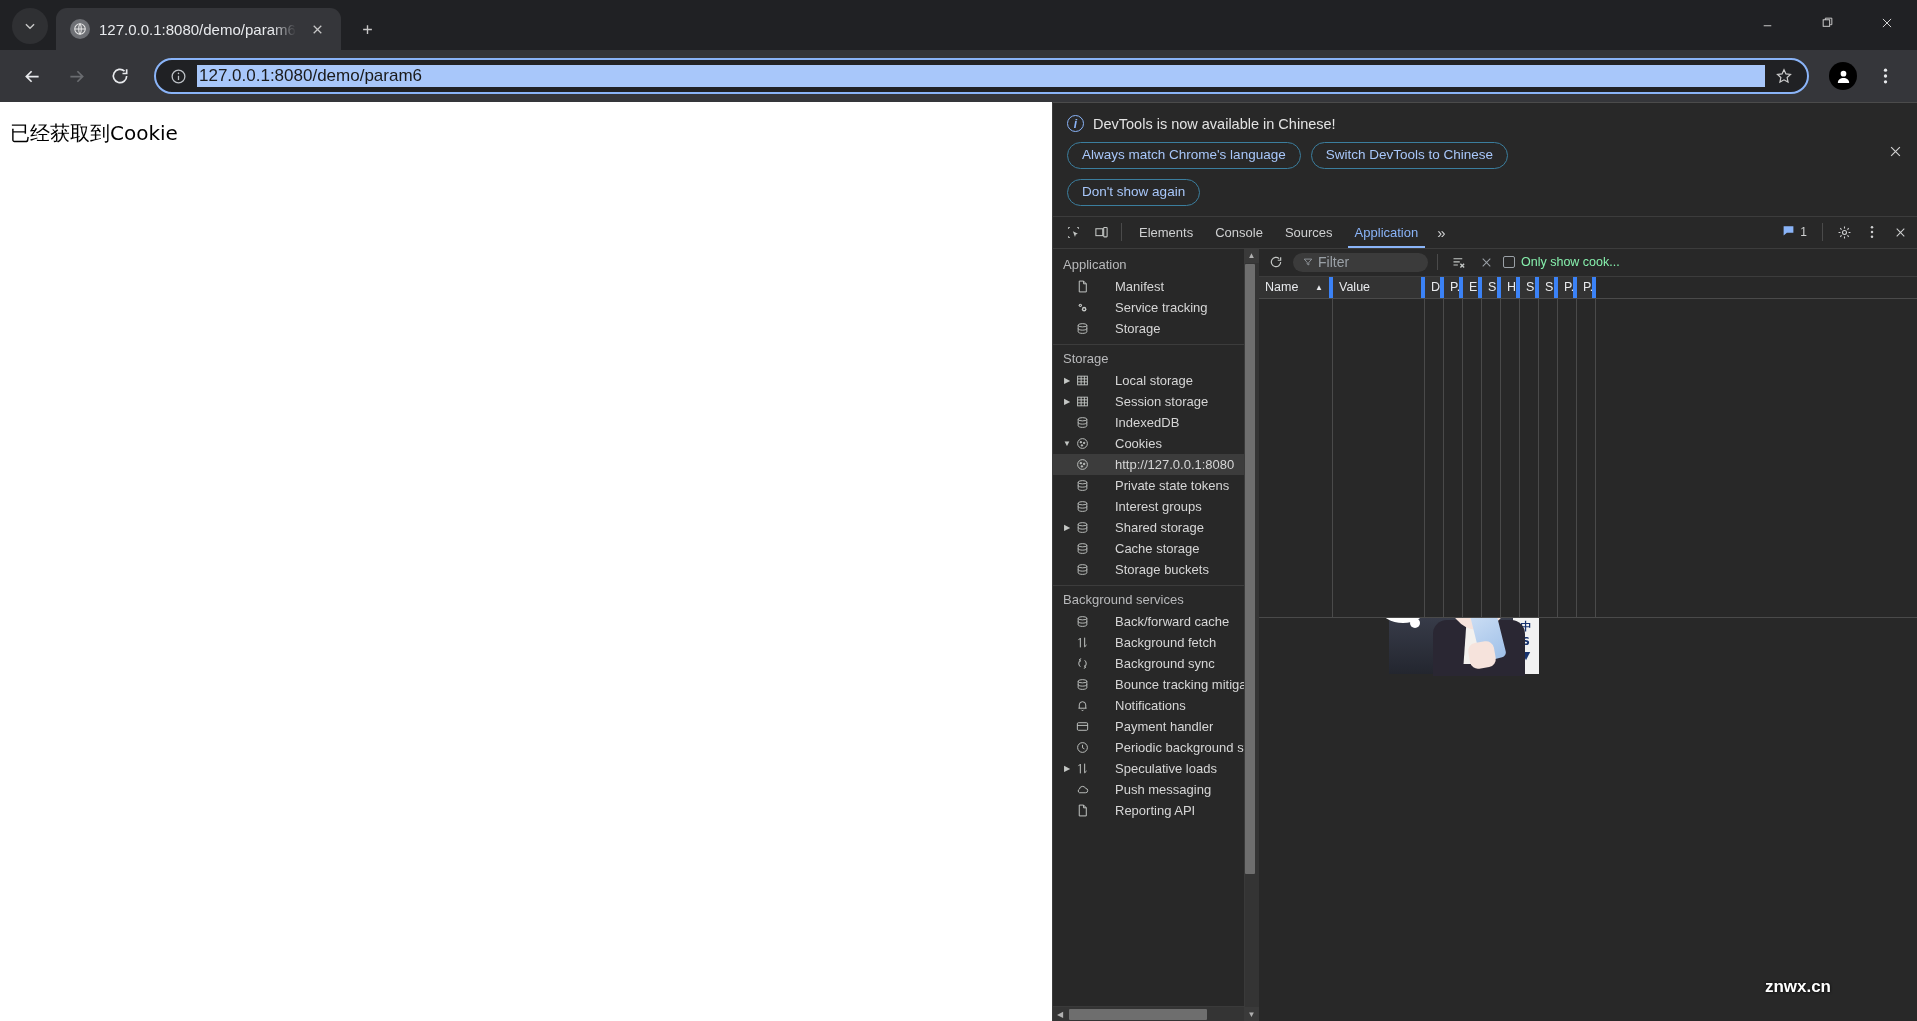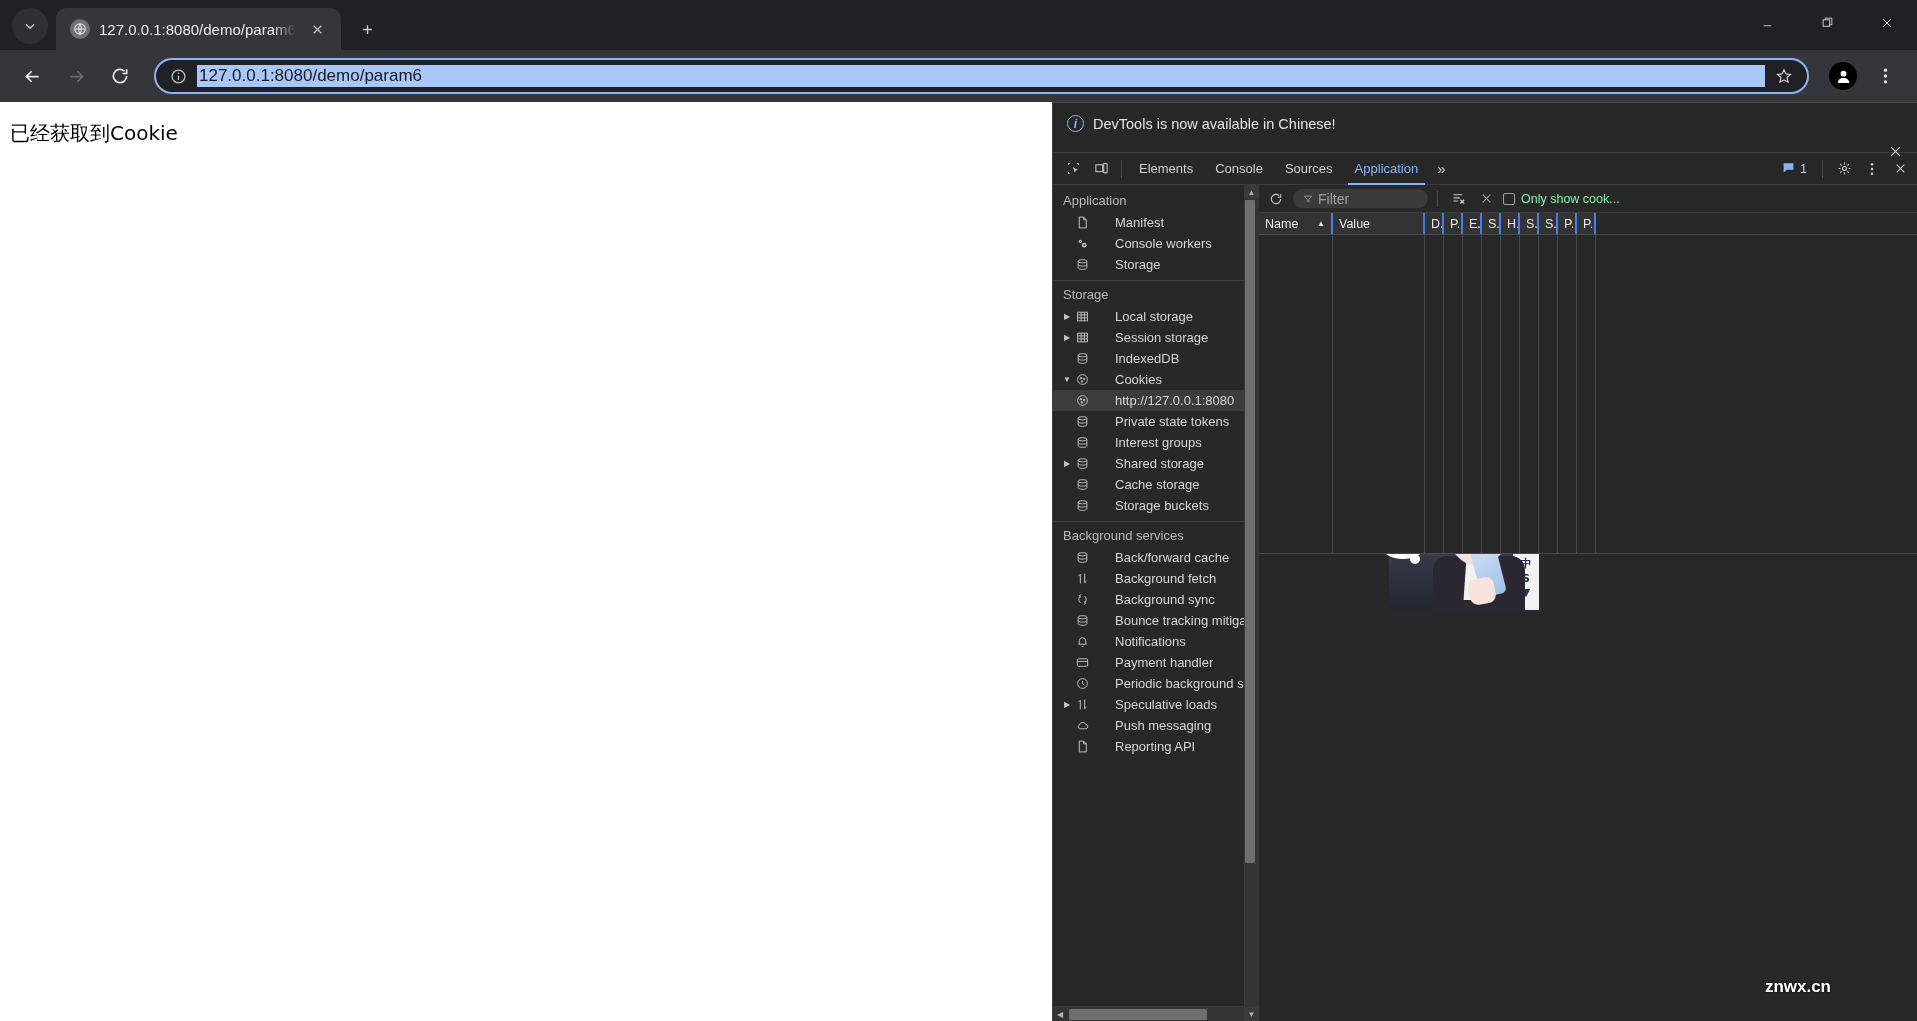--- a/index.html
+++ b/index.html
@@ -228,21 +228,21 @@
   }
   .ct-label { color: #86efac; font-size: 12.5px; white-space: nowrap; overflow:hidden; }
 
   .cookie-table { background: #282828; }
   .ck-row { display: flex; height: 22px; align-items: stretch; font-size: 12.5px; }
   .ck-head {
     background: #333333; color: #e8eaed;
     border-bottom: 1px solid #4a4a4a;
   }
   .ck-cell {
-    border-right: 2px solid #3b82f6; display: flex; align-items: center;
+    border-right: 4px solid #3b82f6; display: flex; align-items: center;
     padding: 0 6px; overflow: hidden; white-space: nowrap;
   }
   .ck-head .ck-cell { font-weight: normal; }
   .ck-body .ck-cell { color: #e8eaed; }
   .ck-name { width: 74px; }
   .ck-value { width: 92px; }
   .ck-sm { width: 19px; justify-content: flex-start; }
   .sort-caret { margin-left: auto; font-size: 8px; color: #e8eaed; }
   .ck-gridarea { flex: 1; position: relative; background: #282828; overflow: hidden; }
   .ck-gridcols { position: absolute; inset: 0; display: flex; }
@@ -437,20 +437,25 @@
     <div class="page-view">
       <div class="page-text">已经获取到Cookie</div>
     </div>
 
     <div class="devtools">
 
       <div class="dt-banner">
         <div class="dt-banner-row1">
           <span class="info-icon">i</span>
           <span class="dt-banner-title">DevTools is now available in Chinese!</span>
+        </div>
+        <div class="dt-banner-btns">
+          <button class="pill">Always match Chrome's language</button>
+          <button class="pill">Switch DevTools to Chinese</button>
+          <button class="pill">Don't show again</button>
         </div>
         <div class="banner-close">
           <svg width="15" height="15" viewBox="0 0 24 24" stroke="currentColor" stroke-width="1.9">
               <path d="M5 5l14 14M19 5L5 19"></path>
             </svg>
         </div>
       </div>
 
       <div class="dt-tabbar">
         <div class="dt-tool-icon">
@@ -519,21 +524,21 @@
               </div>
               <div class="tree-item">
                 <span class="ticon">
                   <svg width="13" height="13" viewBox="0 0 24 24" fill="currentColor">
                     <circle cx="8" cy="8" r="3"></circle>
                     <circle cx="15" cy="15" r="4.2"></circle>
                     <circle cx="15" cy="15" r="1.6" fill="#282828"></circle>
                     <circle cx="8" cy="8" r="1.1" fill="#282828"></circle>
                   </svg>
                 </span>
-                <span class="tlabel">Console workers</span>
+                <span class="tlabel">Service tracking</span>
               </div>
               <div class="tree-item">
                 <span class="ticon">
                   <svg width="13" height="13" viewBox="0 0 24 24" fill="none" stroke="currentColor" stroke-width="1.7">
                     <ellipse cx="12" cy="6" rx="8" ry="3"></ellipse>
                     <path d="M4 6v12c0 1.7 3.6 3 8 3s8-1.3 8-3V6"></path>
                     <path d="M4 12c0 1.7 3.6 3 8 3s8-1.3 8-3"></path>
                   </svg>
                 </span>
                 <span class="tlabel">Storage</span>

